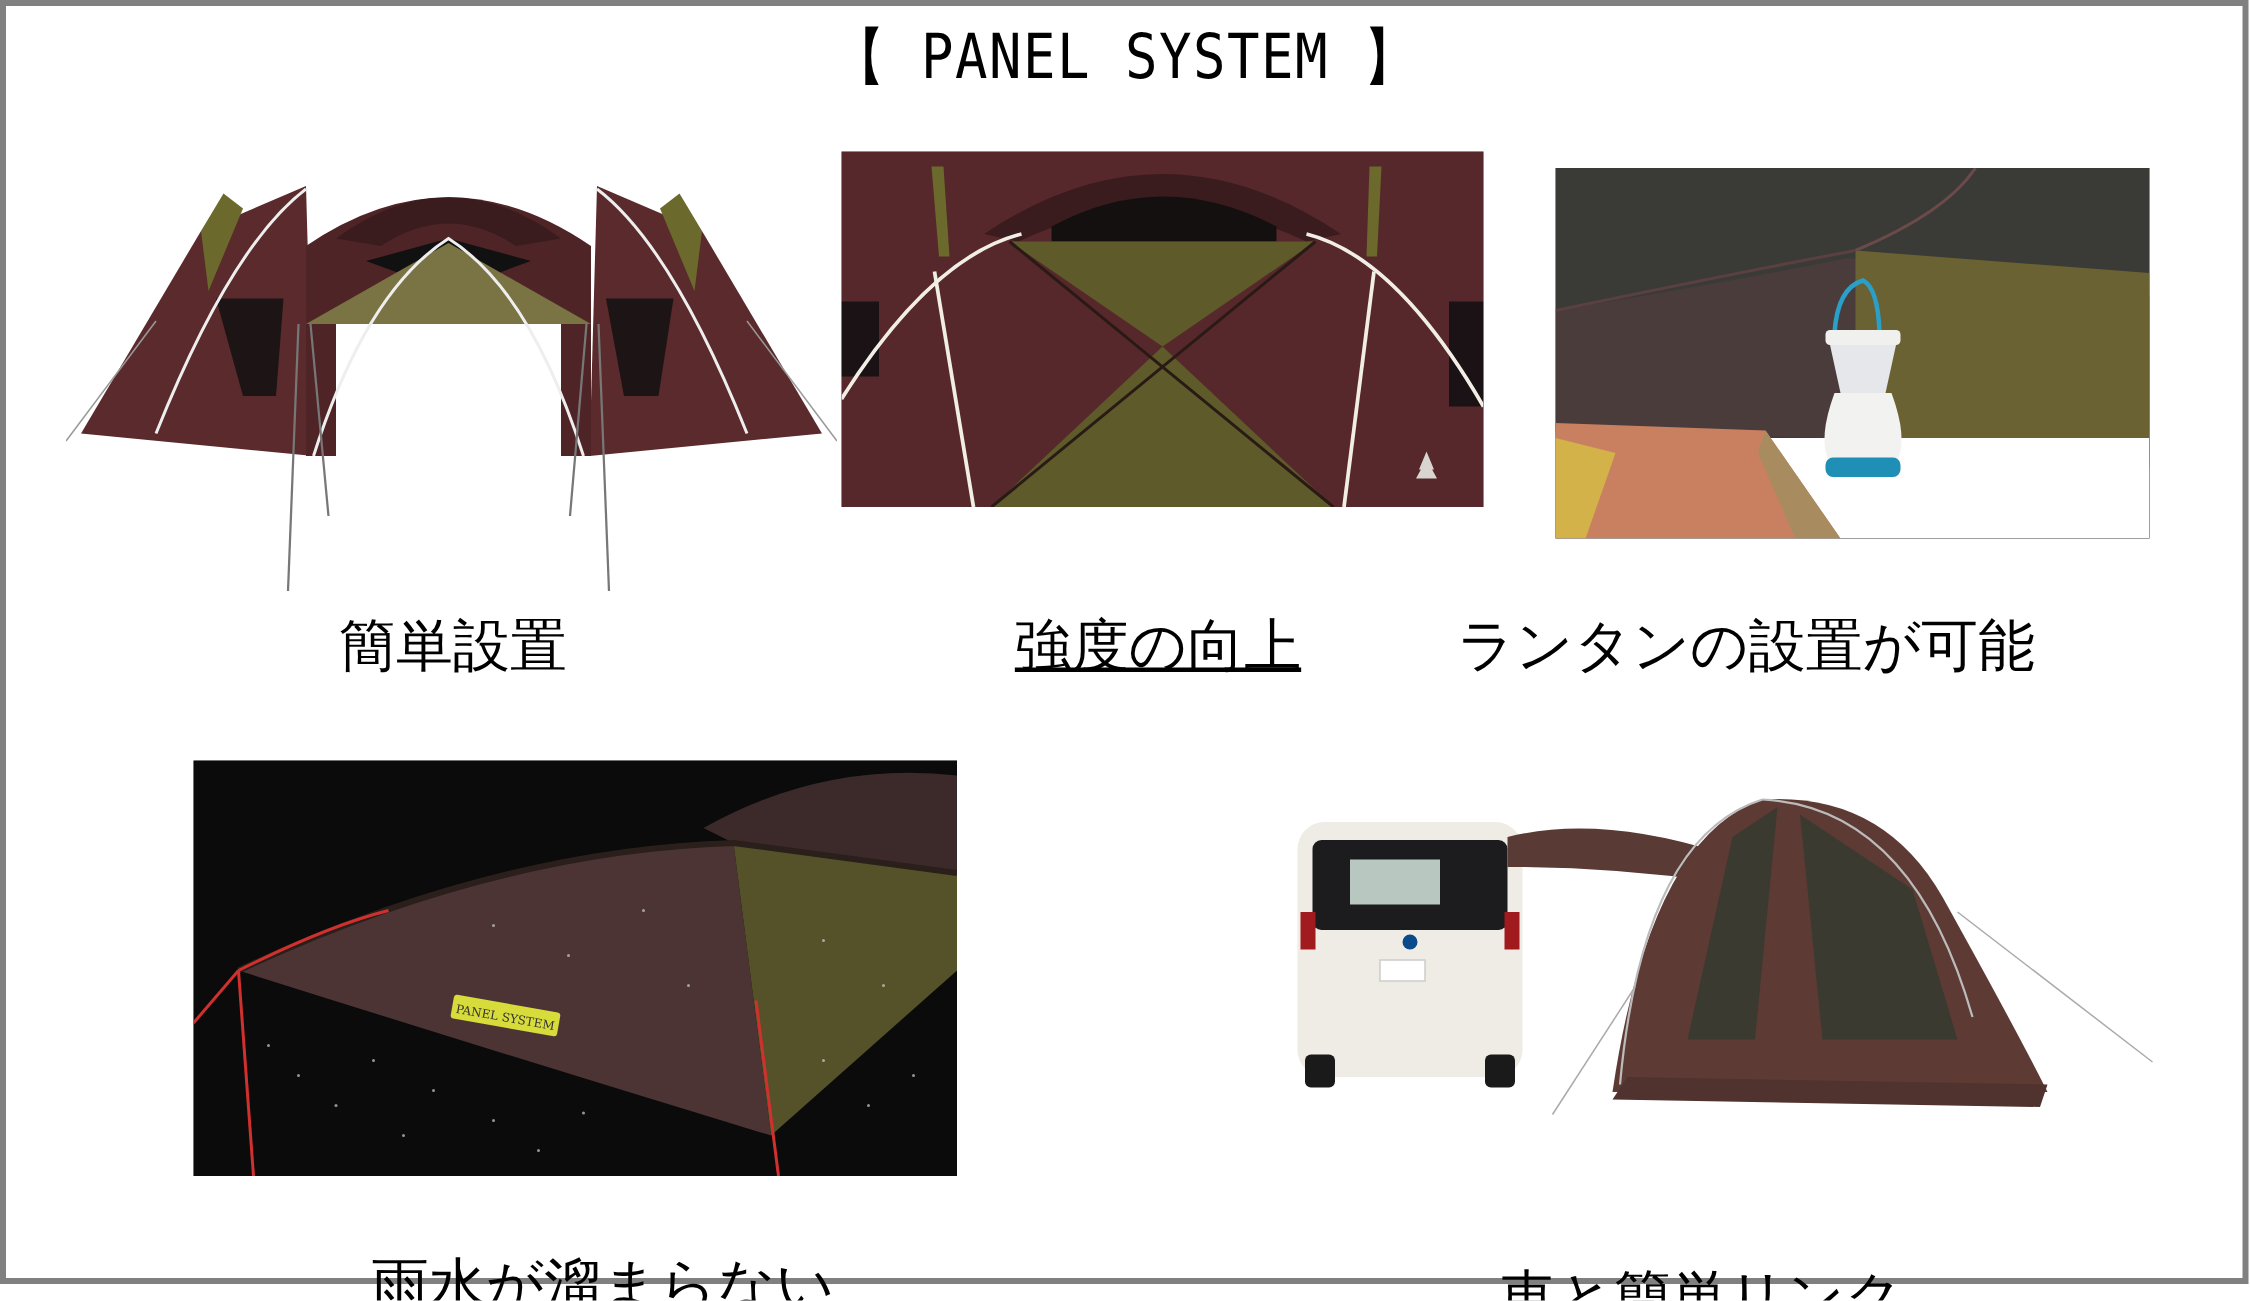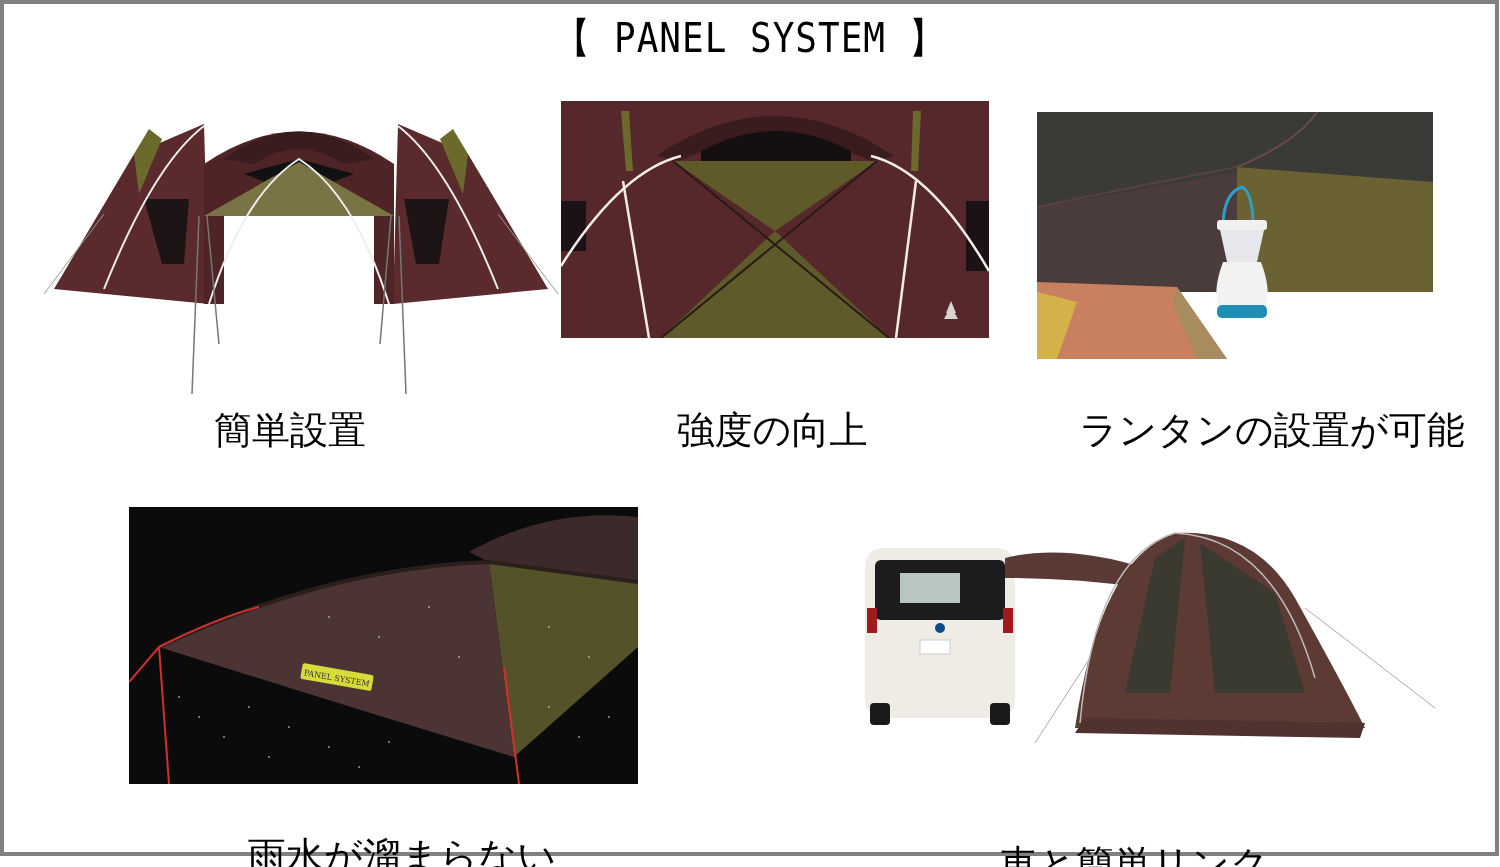--- a/index.html
+++ b/index.html
@@ -150,17 +150,17 @@
     <path d="M300 40 L330 20 L315 175 L270 175 Z" fill="#3b3a30"></path>
     <path d="M345 25 L420 75 L450 175 L360 175 Z" fill="#3b3a30"></path>
     <path d="M230 200 L510 205 L505 220 L220 215 Z" fill="#50322e"></path>
     <path d="M225 205 Q240 40 320 15" stroke="#bbb" stroke-width="1.5" fill="none"></path>
     <path d="M320 15 Q420 20 460 160" stroke="#bbb" stroke-width="1.5" fill="none"></path>
     <line x1="450" y1="90" x2="580" y2="190" stroke="#aaa" stroke-width="1"></line>
     <line x1="235" y1="140" x2="180" y2="225" stroke="#aaa" stroke-width="1"></line>
   </svg>
 </div>
 
-<div class="caption" style="left:290px;top:405px;">簡単設置</div>
-<div class="caption" style="left:772px;top:405px;">強度の向上</div>
-<div class="caption" style="left:1272px;top:405px;">ランタンの設置が可能</div>
+<div class="caption" style="left:302px;top:405px;">簡単設置</div>
+<div class="caption" style="left:772px;top:405px;text-decoration:underline;">強度の向上</div>
+<div class="caption" style="left:1164px;top:405px;">ランタンの設置が可能</div>
 <div class="caption" style="left:402px;top:831px;">雨水が溜まらない</div>
 <div class="caption" style="left:1134px;top:795px;margin-top:44px;">車と簡単リンク</div>
 
 </body></html>

